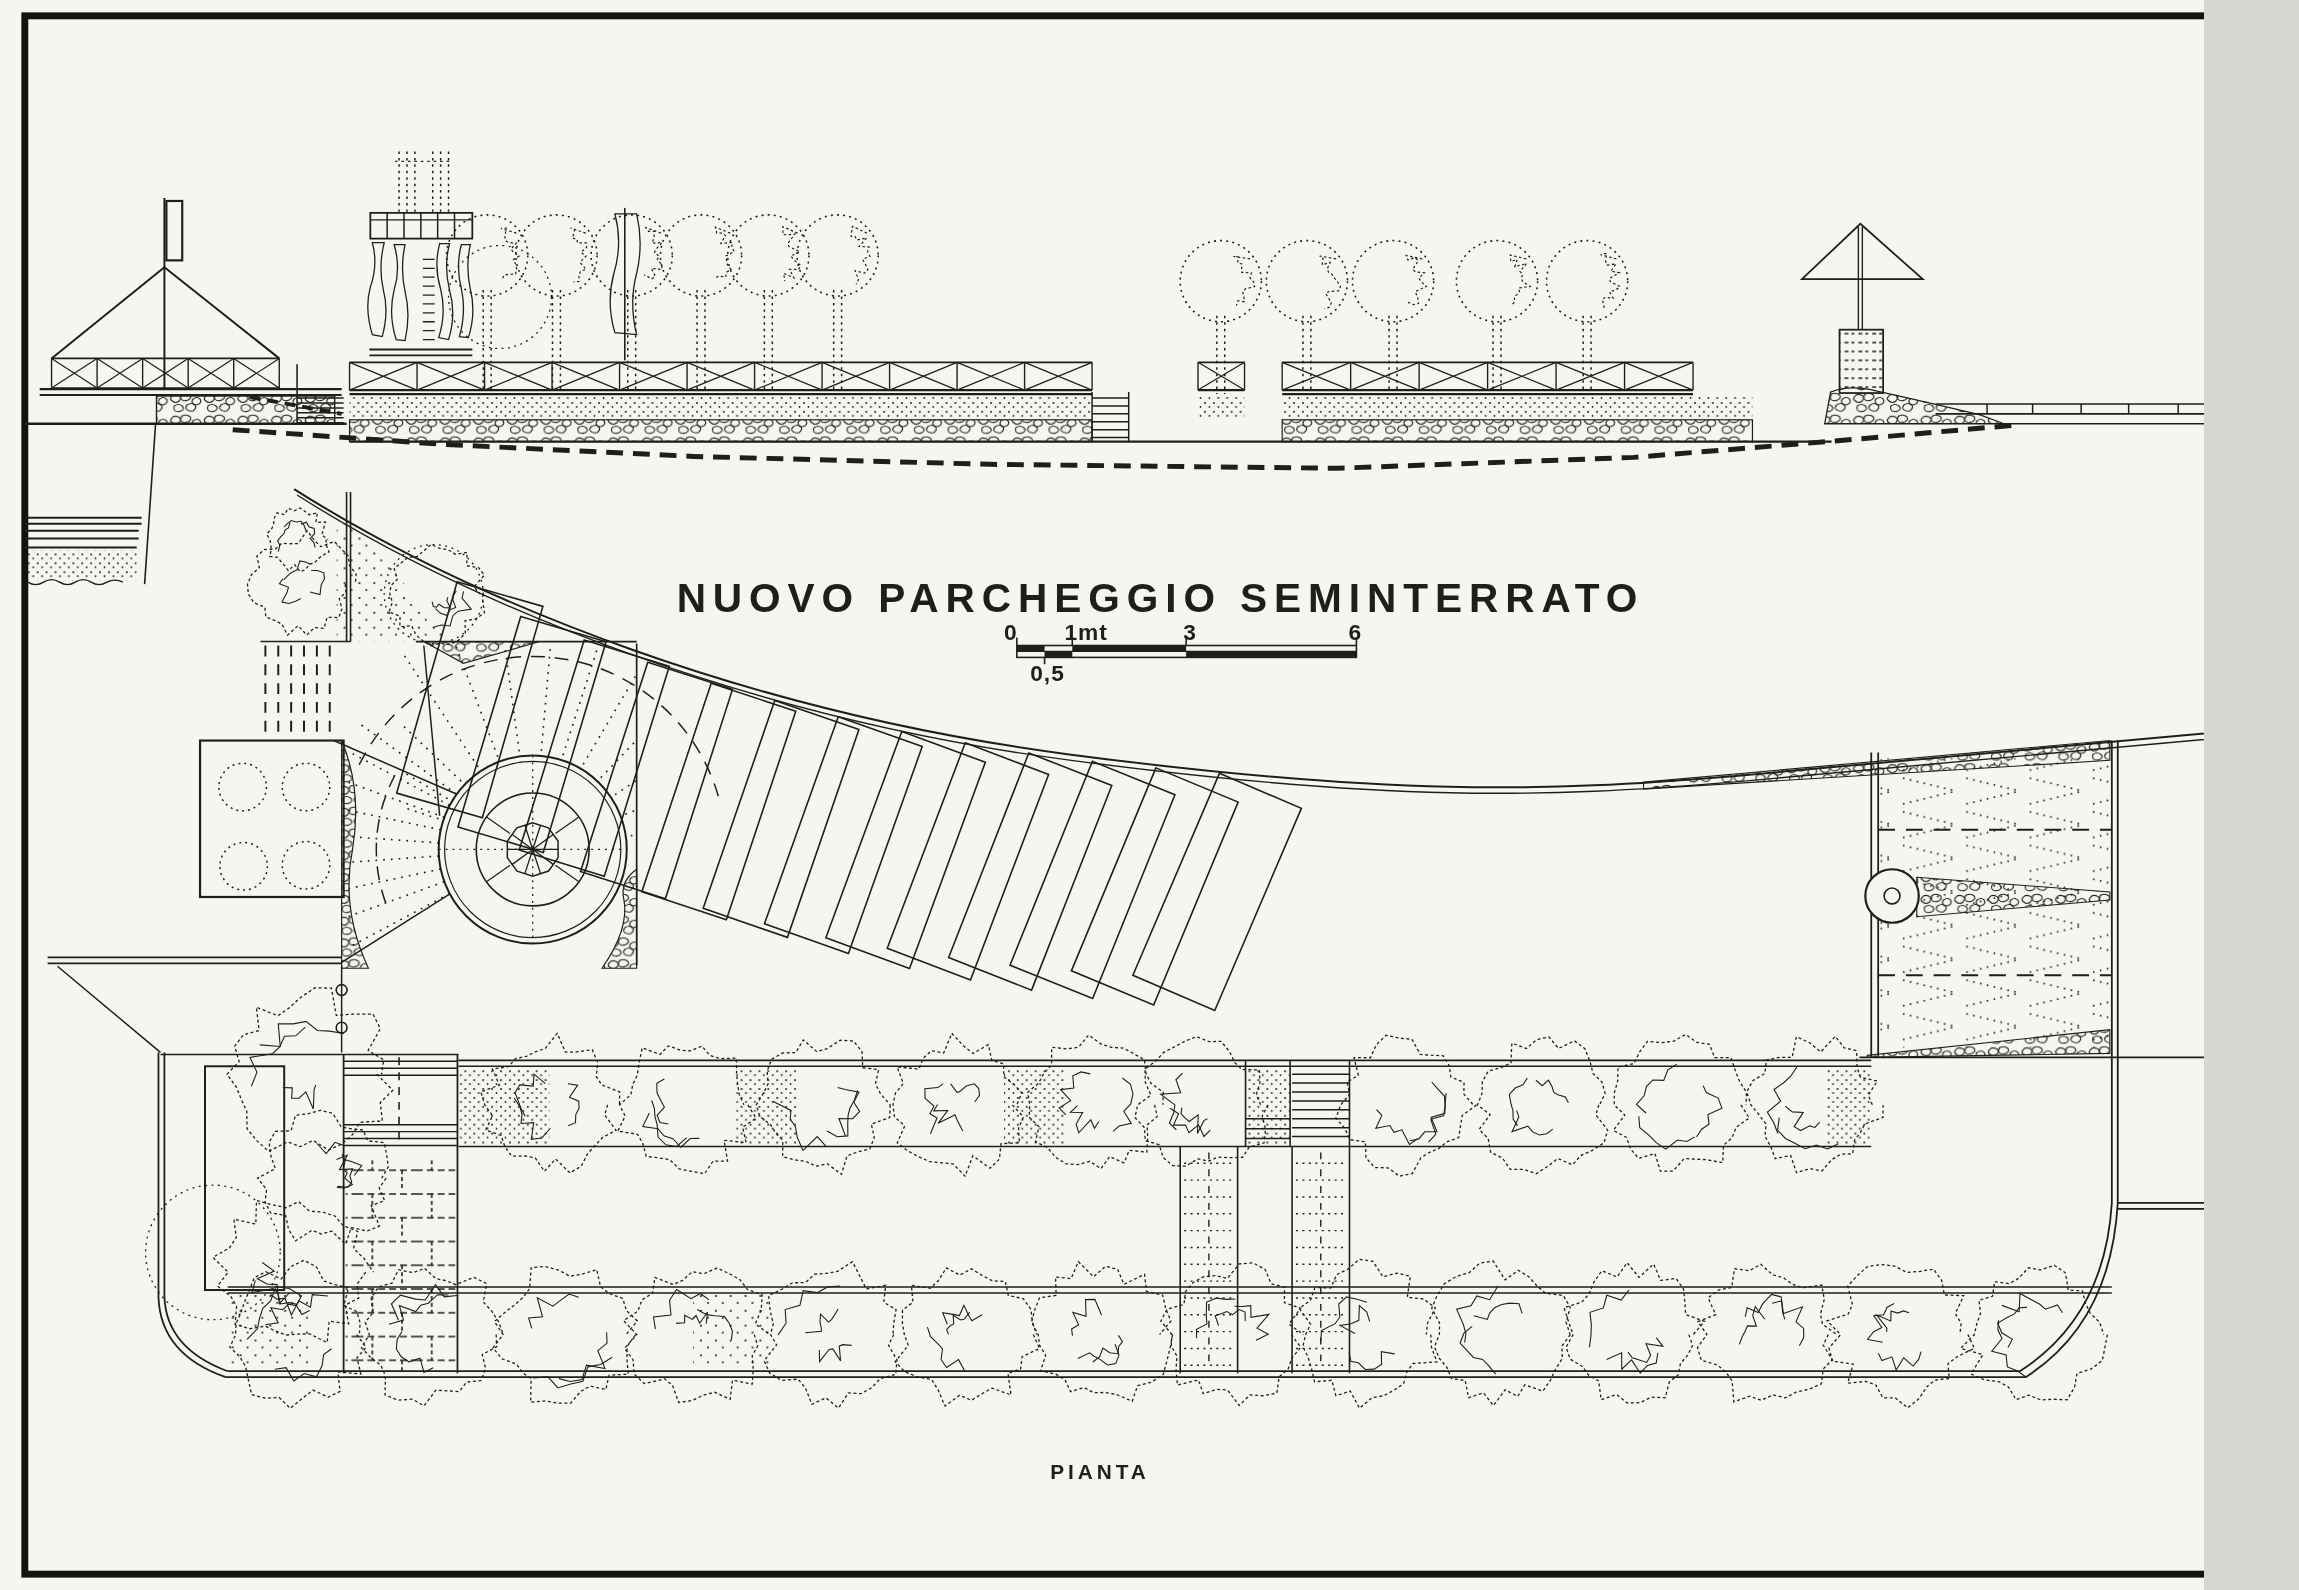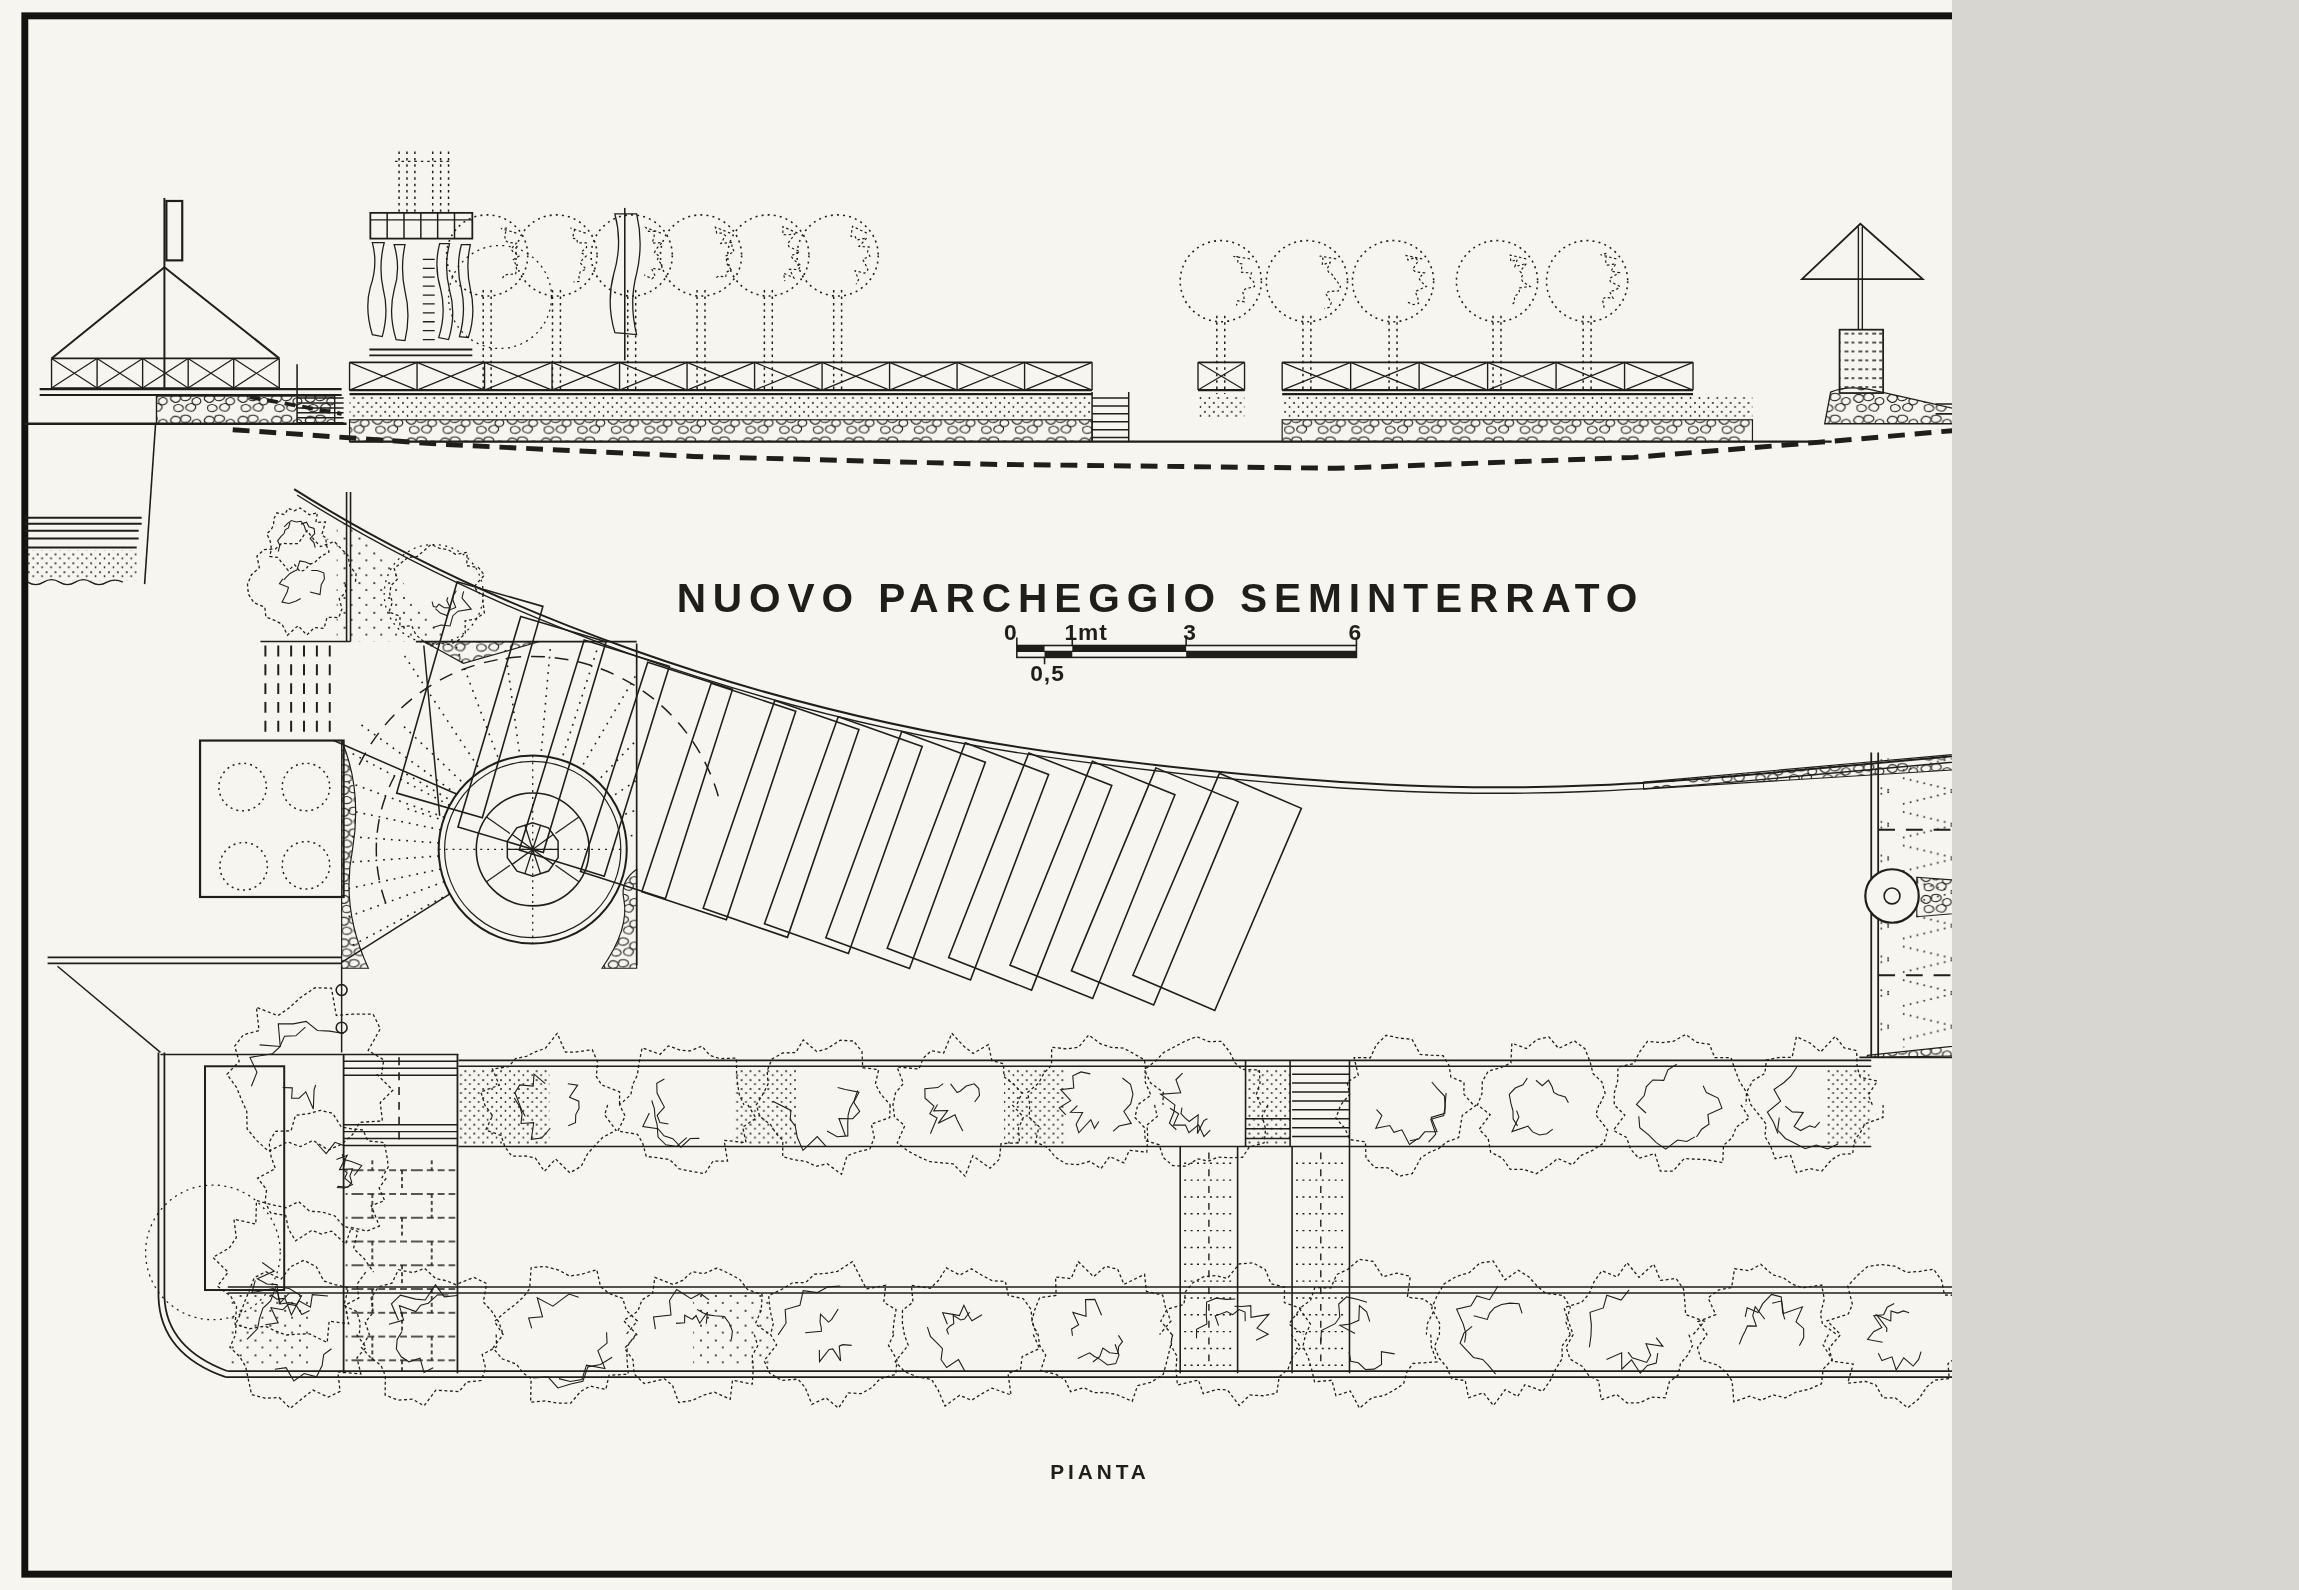--- a/index.html
+++ b/index.html
@@ -1,18 +1,18 @@
 <!DOCTYPE html>
 <html><head>
 <meta charset="utf-8">
 <style>
   html,body{margin:0;padding:0;background:#d8d6d0;}
   .sheet{
     position:relative;
-    width:1952px;height:1591px;
+    width:2204px;height:1591px;
     background:#f6f5f0;
     font-family:"Liberation Sans", sans-serif;
     overflow:hidden;
   }
   svg{display:block}
   text{fill:#201e1b}
   .title-text{font-size:41px;font-weight:700;letter-spacing:7px;}
   .scale-num{font-size:23px;font-weight:700;letter-spacing:1px;}
   .pianta-text{font-size:21px;font-weight:700;letter-spacing:4px;}
 </style>

